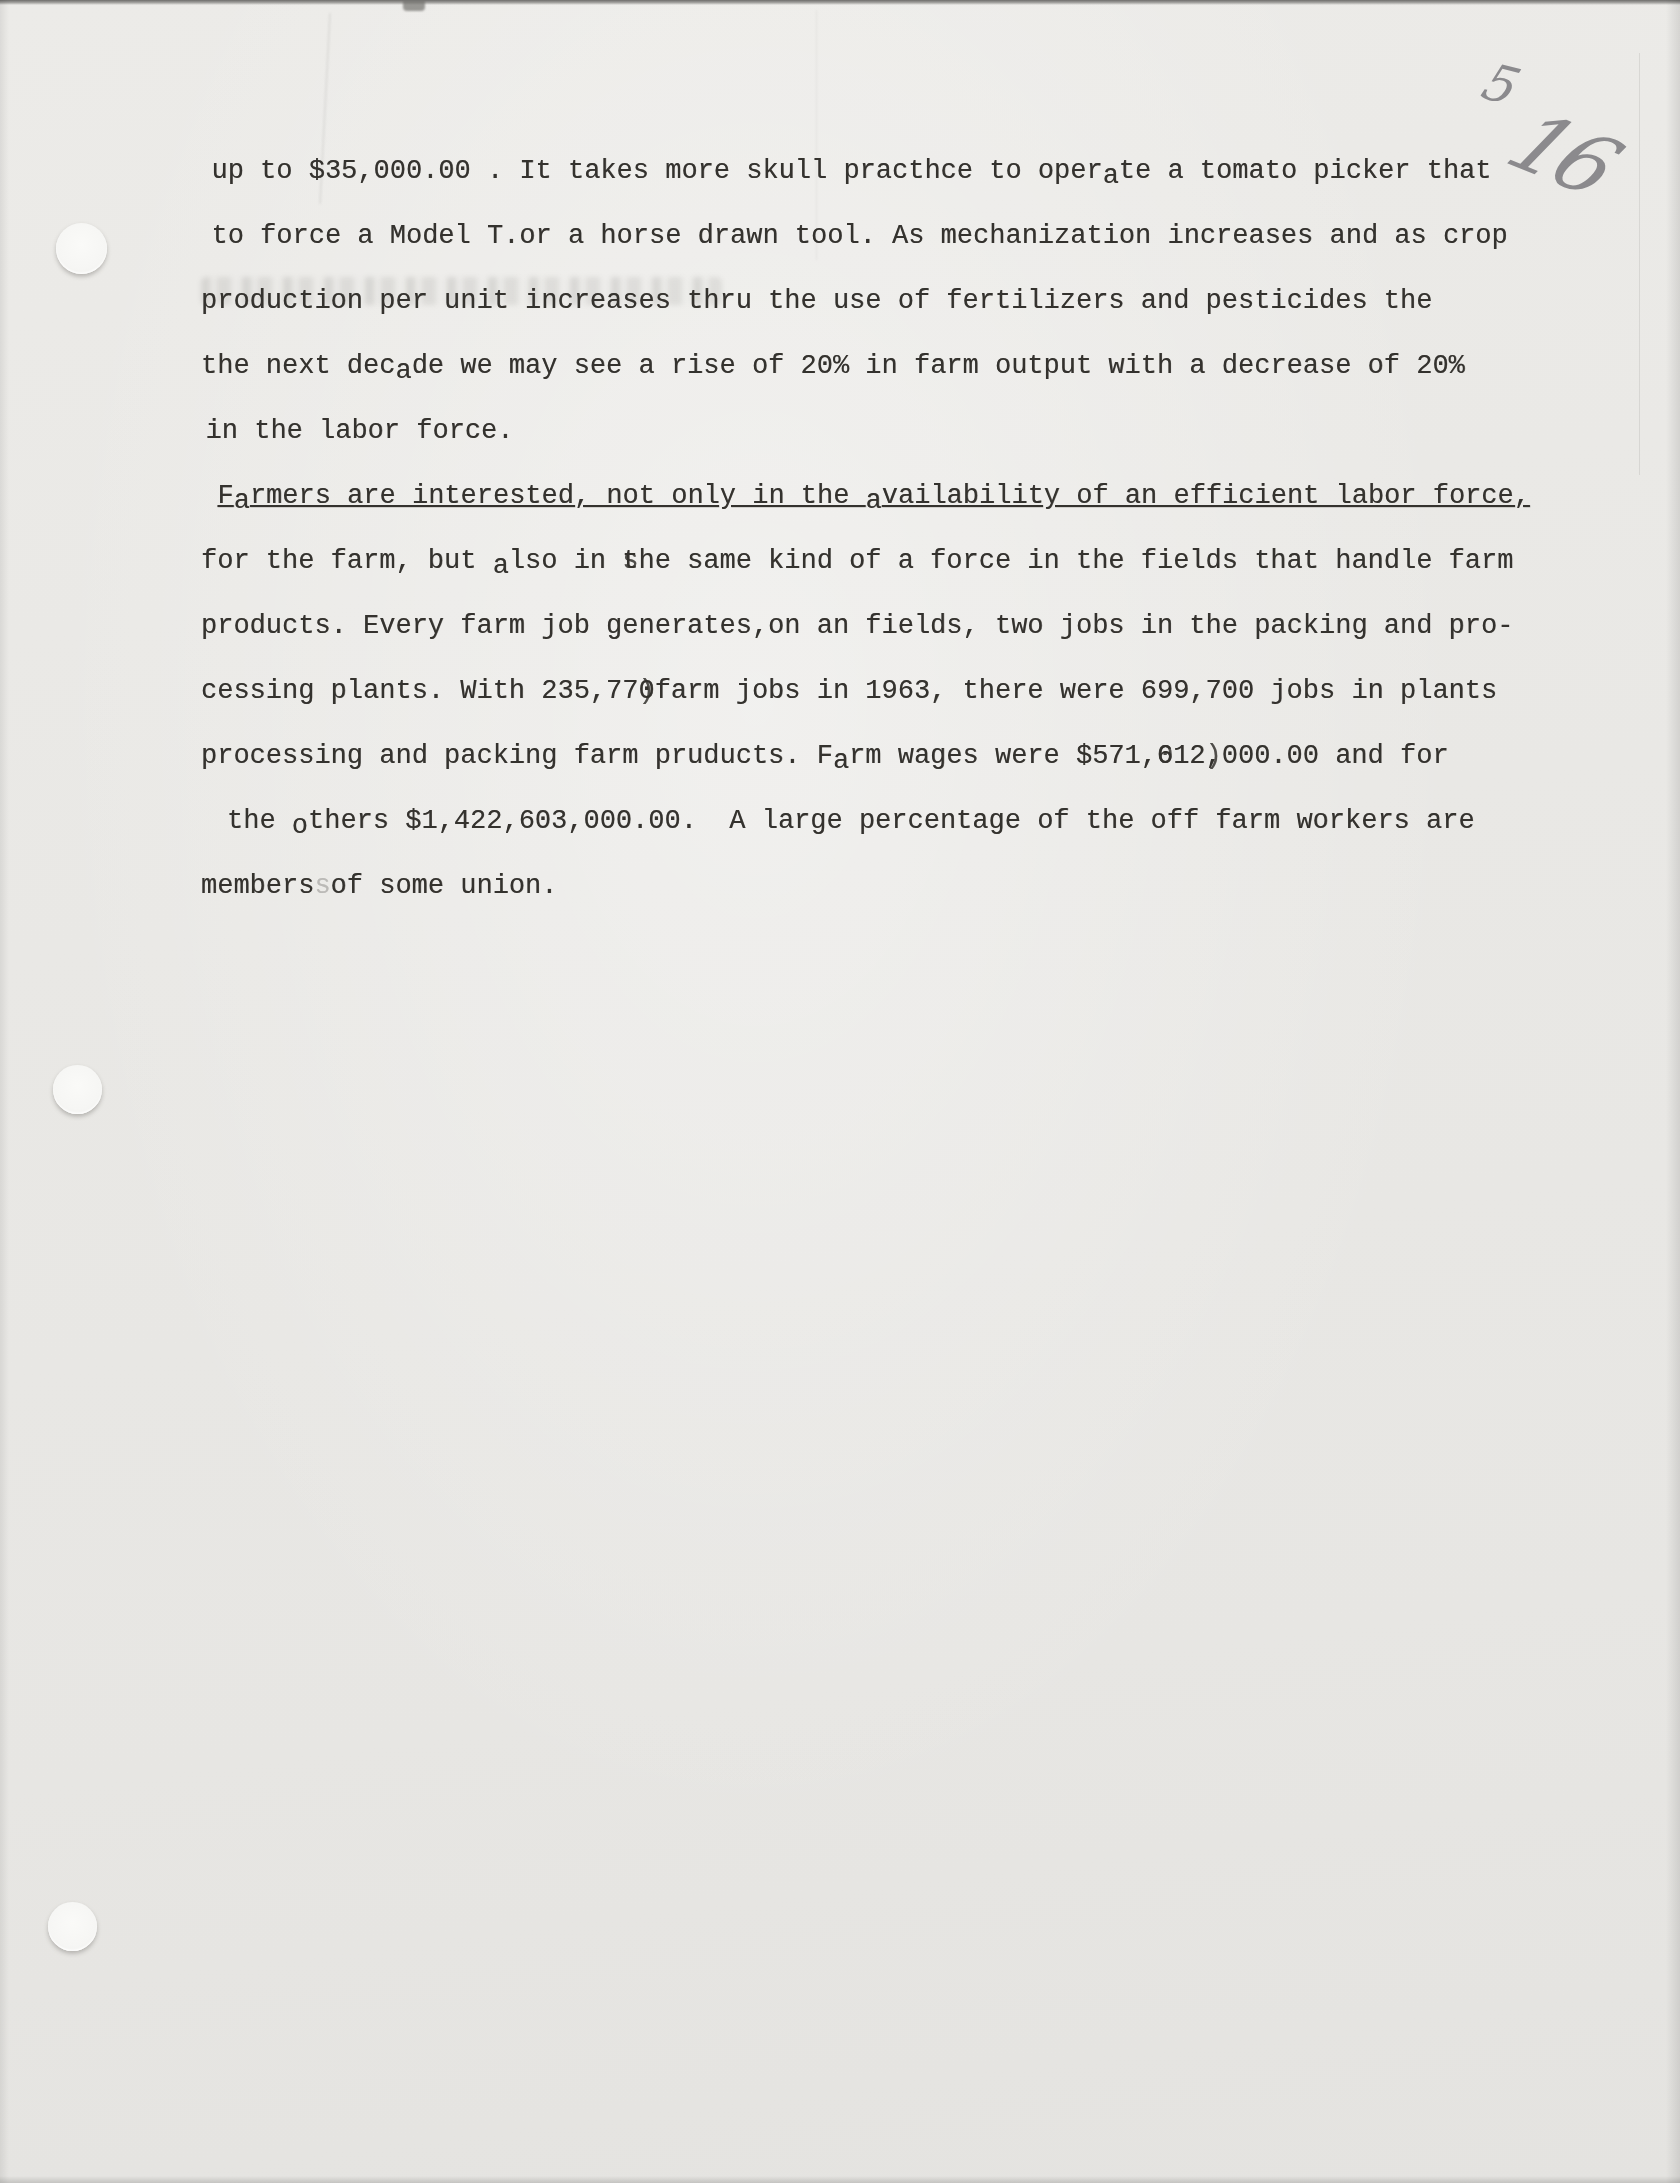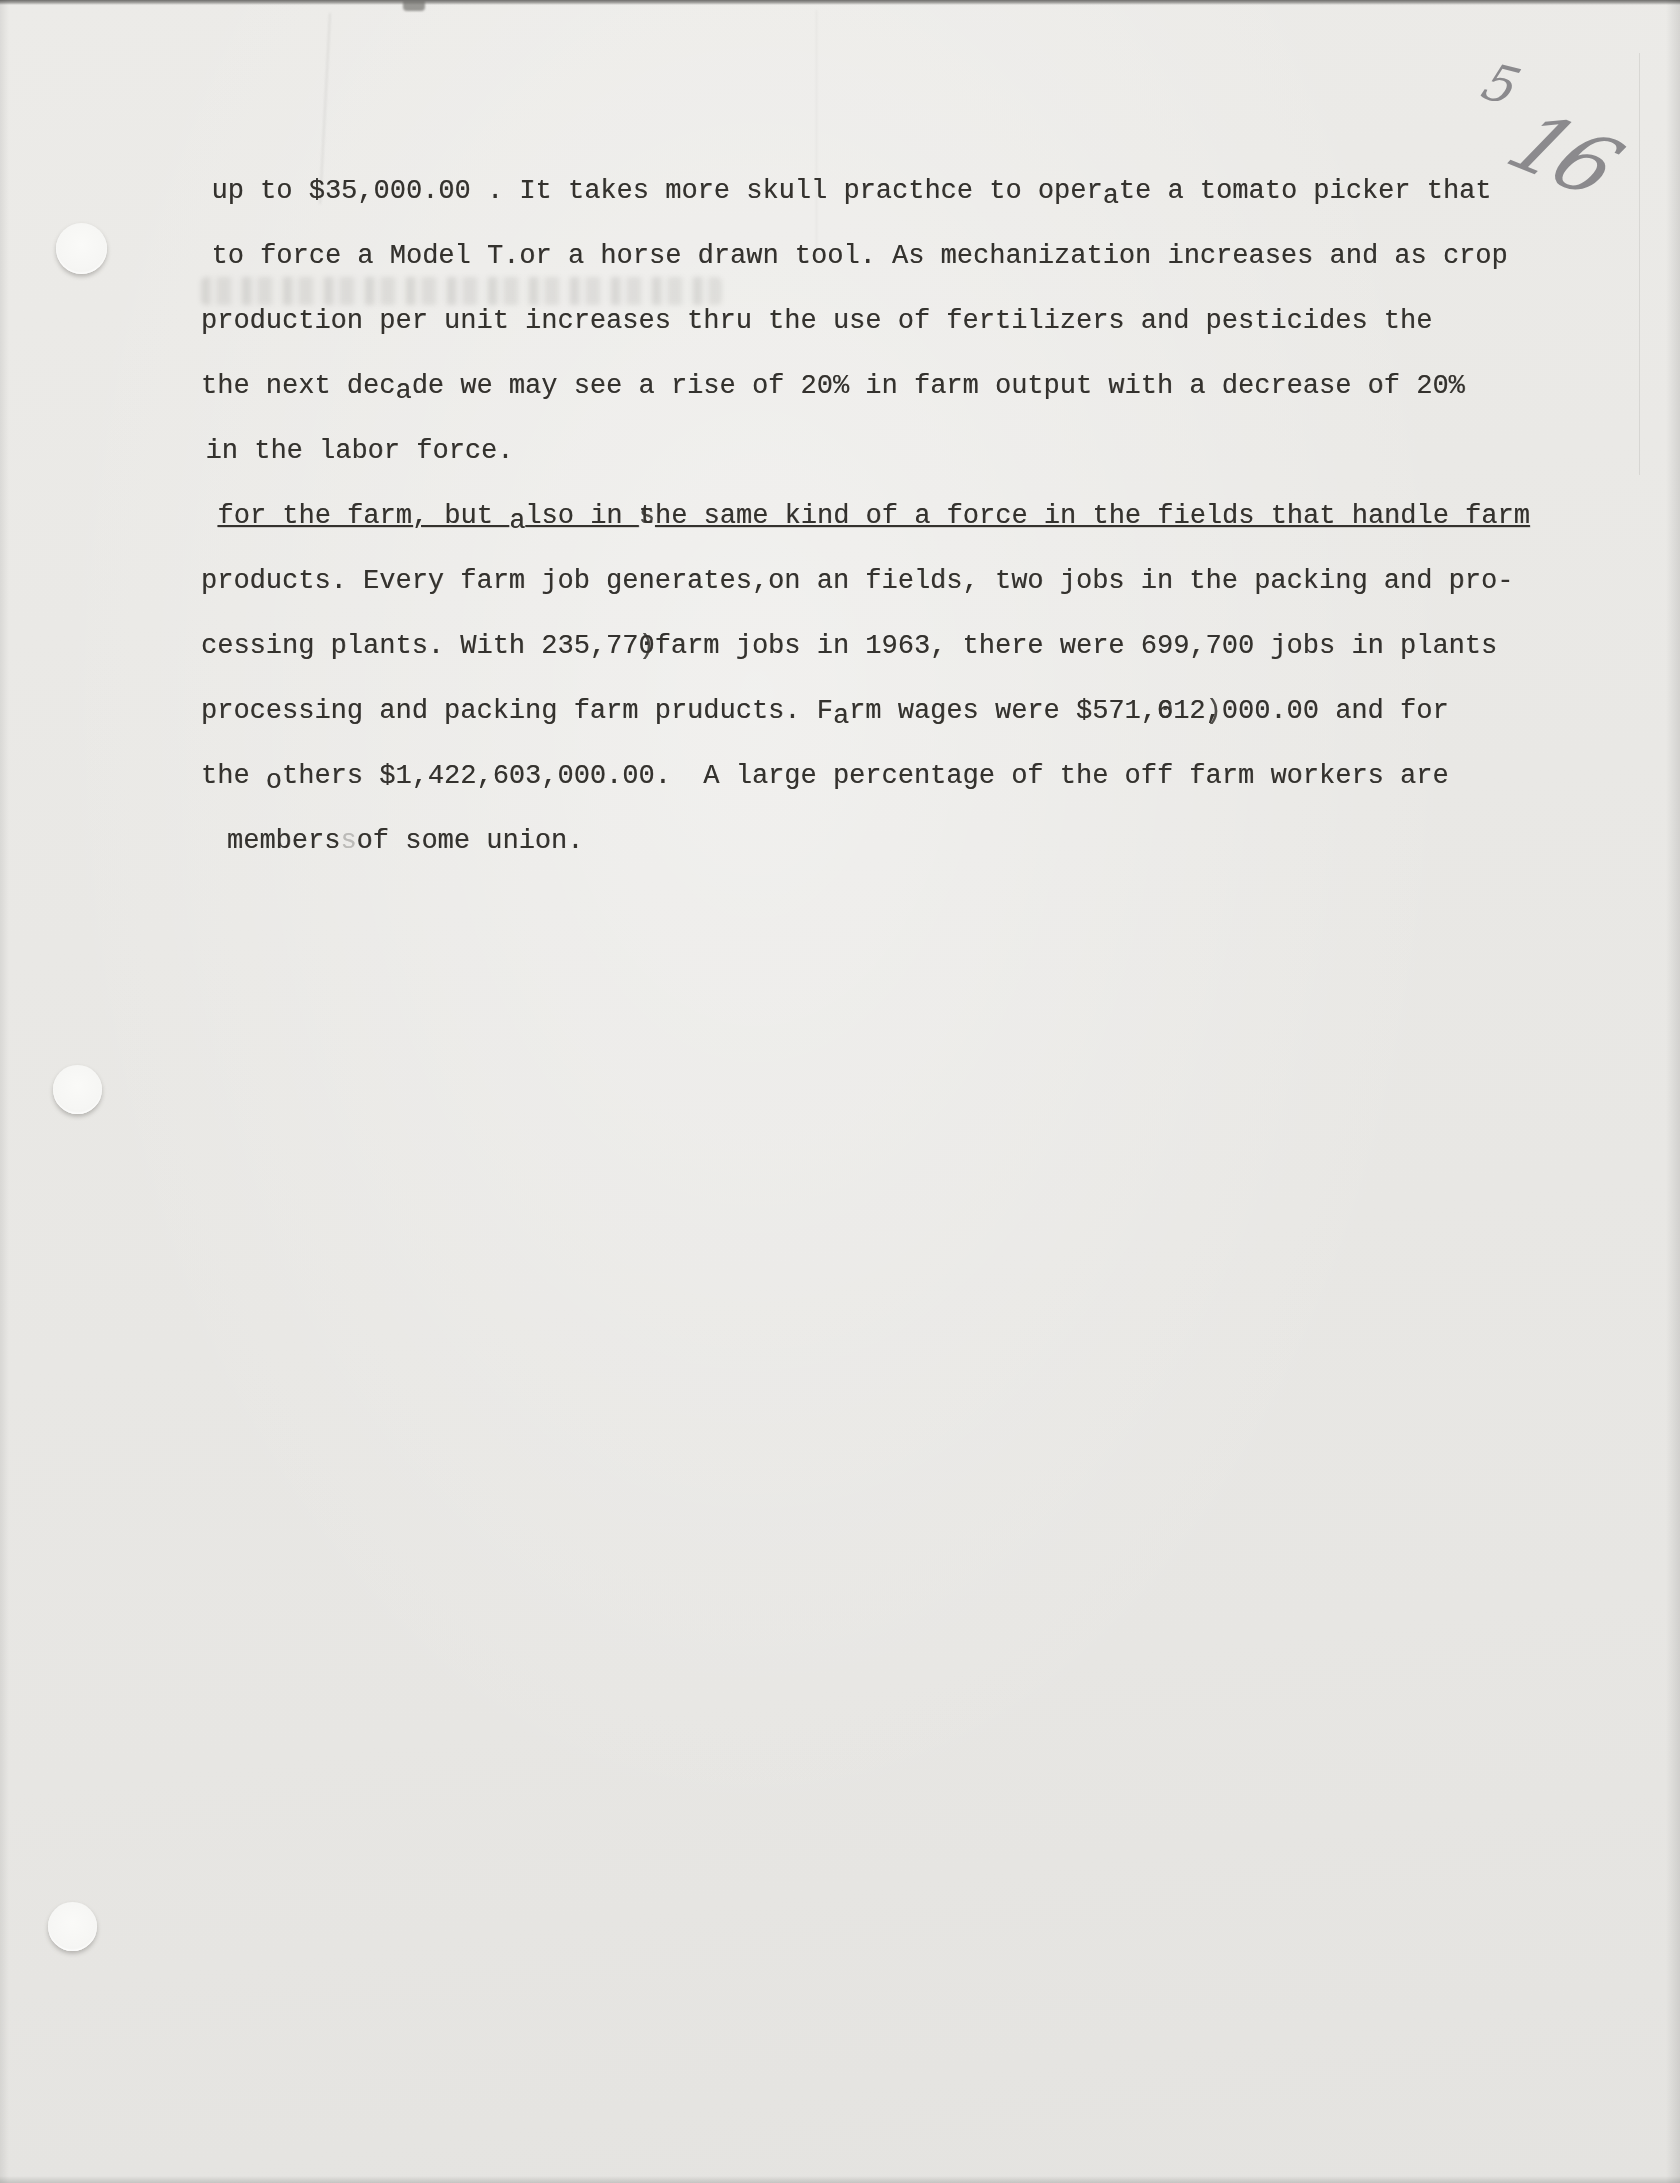--- a/index.html
+++ b/index.html
@@ -45,21 +45,21 @@
   .hw-top{position:absolute;left:28px;top:4px;font-size:51px;transform:rotate(14deg) skewX(-8deg);}
   .hw-bottom{position:absolute;left:58px;top:54px;font-size:84px;transform:rotate(22deg) skewX(-12deg);letter-spacing:-6.6px;}
 
   
   .smudge{position:absolute;left:201px;top:277px;width:521px;height:28px;
     background:
       repeating-linear-gradient(90deg, rgba(110,108,104,0.34) 0 9.2px, rgba(110,108,104,0.05) 9.2px 16px, rgba(110,108,104,0.26) 16px 30px, rgba(110,108,104,0.02) 30px 41px);
     filter:blur(2.6px);opacity:0.5;border-radius:5.3px;}
 
   
-  .typed{position:absolute;left:201px;top:176px;color:#34322e;
+  .typed{position:absolute;left:201px;top:156px;color:#34322e;
     font-size:27px;letter-spacing:0px;
     text-shadow:0.3px 0.3px 0.6px rgba(52,50,46,0.55);}
   .line{height:65px;white-space:pre;}
   .line:nth-child(1),.line:nth-child(2){margin-left:10.5px;}
   .line:nth-child(5){margin-left:4.6px;}
   .line:nth-child(6){margin-left:16.5px;text-decoration:underline;}
   .line:nth-child(11){margin-left:26px;}
   .line:nth-child(13){margin-left:-1.3px;font-weight:bold;}
   .drop{display:inline-block;transform:translateY(0.17em);}
   .ov{display:inline-block;position:relative;width:1ch;}
@@ -90,20 +90,21 @@
   </div>
 
   <div class="smudge"></div>
 
   <div class="typed" id="typed">
       <div class="line">up to $35,000.00 . It takes more skull practhce to oper<span class="drop">a</span>te a tomato picker that</div>
       <div class="line">to force a Model T.or a horse drawn tool. As mechanization increases and as crop</div>
       <div class="line">production per unit increases thru the use of fertilizers and pesticides the</div>
       <div class="line">the next dec<span class="drop">a</span>de we may see a rise of 20% in farm output with a decrease of 20%</div>
       <div class="line">in the labor force.</div>
+      <div class="line">F<span class="drop">a</span>rmers are interested, not only in the <span class="drop">a</span>vailability of an efficient labor force,</div>
       <div class="line">for the farm, but <span class="drop">a</span>lso in <span class="ov">t<span>s</span></span>he same kind of a force in the fields that handle farm</div>
       <div class="line">products. Every farm job generates,on an fields, two jobs in the packing and pro-</div>
       <div class="line">cessing plants. With 235,77<span class="ov">0<span>)</span></span>farm jobs in 1963, there were 699,700 jobs in plants</div>
       <div class="line">processing and packing farm pruducts. F<span class="drop">a</span>rm wages were $571,<span class="ov">6<span>0</span></span>12<span class="ov">,<span>)</span></span>000.00 and for</div>
       <div class="line">the <span class="drop">o</span>thers $1,422,603,000.00.  A large percentage of the off farm workers are</div>
       <div class="line">members<span class="faint">s</span>of some union.</div>
     </div>
 
 </div>
 

